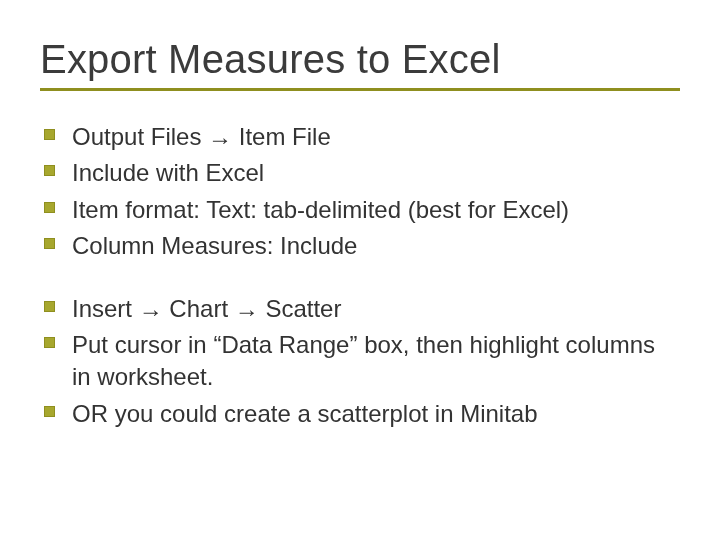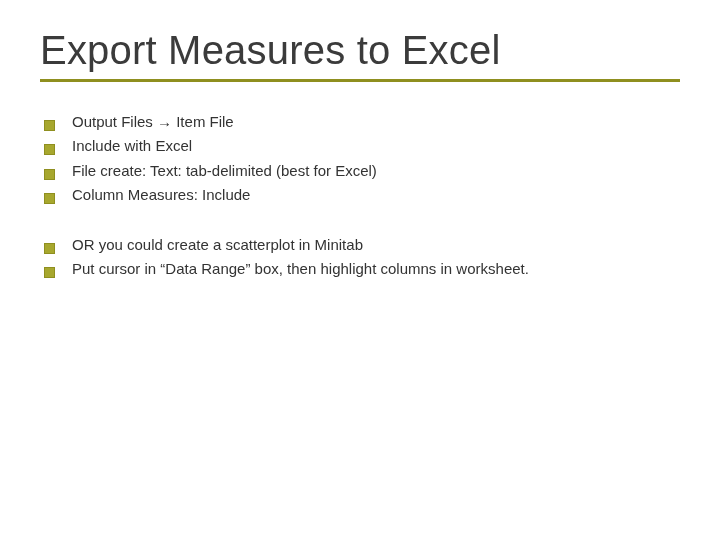--- a/index.html
+++ b/index.html
@@ -10,20 +10,21 @@
     background: #ffffff;
     font-family: Verdana, Geneva, sans-serif;
     color: #333;
   }
   .slide {
     box-sizing: border-box;
     width: 720px;
     height: 470px;
     padding: 28px 40px 40px 40px;
     position: relative;
+    margin-top: 9px;
   }
   .title {
     font-family: Arial, Helvetica, sans-serif;
     font-size: 40px;
     font-weight: 400;
     color: #3b3b3b;
     margin: 0 0 6px 0;
     letter-spacing: 0.2px;
   }
   .rule {
@@ -33,21 +34,21 @@
     margin-bottom: 30px;
   }
   ul.bullets {
     list-style: none;
     margin: 0;
     padding: 0;
   }
   ul.bullets li {
     position: relative;
     padding-left: 32px;
-    font-size: 15px;
+    font-size: 24px;
     line-height: 1.35;
     margin-bottom: 4px;
     color: #333;
   }
   ul.bullets li::before {
     content: "";
     position: absolute;
     left: 4px;
     top: 8px;
     width: 11px;
@@ -63,23 +64,24 @@
 </head>
 <body>
 
 <div class="slide">
   <h1 class="title">Export Measures to Excel</h1>
   <div class="rule"></div>
 
   <ul class="bullets">
     <li>Output Files → Item File</li>
     <li>Include with Excel</li>
-    <li>File create: Text: tab-delimited (best for Excel)</li>
+    <li>Item format: Text: tab-delimited (best for Excel)</li>
     <li>Column Measures: Include</li>
   </ul>
 
   <div class="group-gap"></div>
 
   <ul class="bullets">
+    <li>Insert → Chart → Scatter</li>
+    <li>Put cursor in “Data Range” box, then highlight columns in worksheet.</li>
     <li>OR you could create a scatterplot in Minitab</li>
-    <li>Put cursor in “Data Range” box, then highlight columns in worksheet.</li>
   </ul>
 </div>
 
 </body></html>

